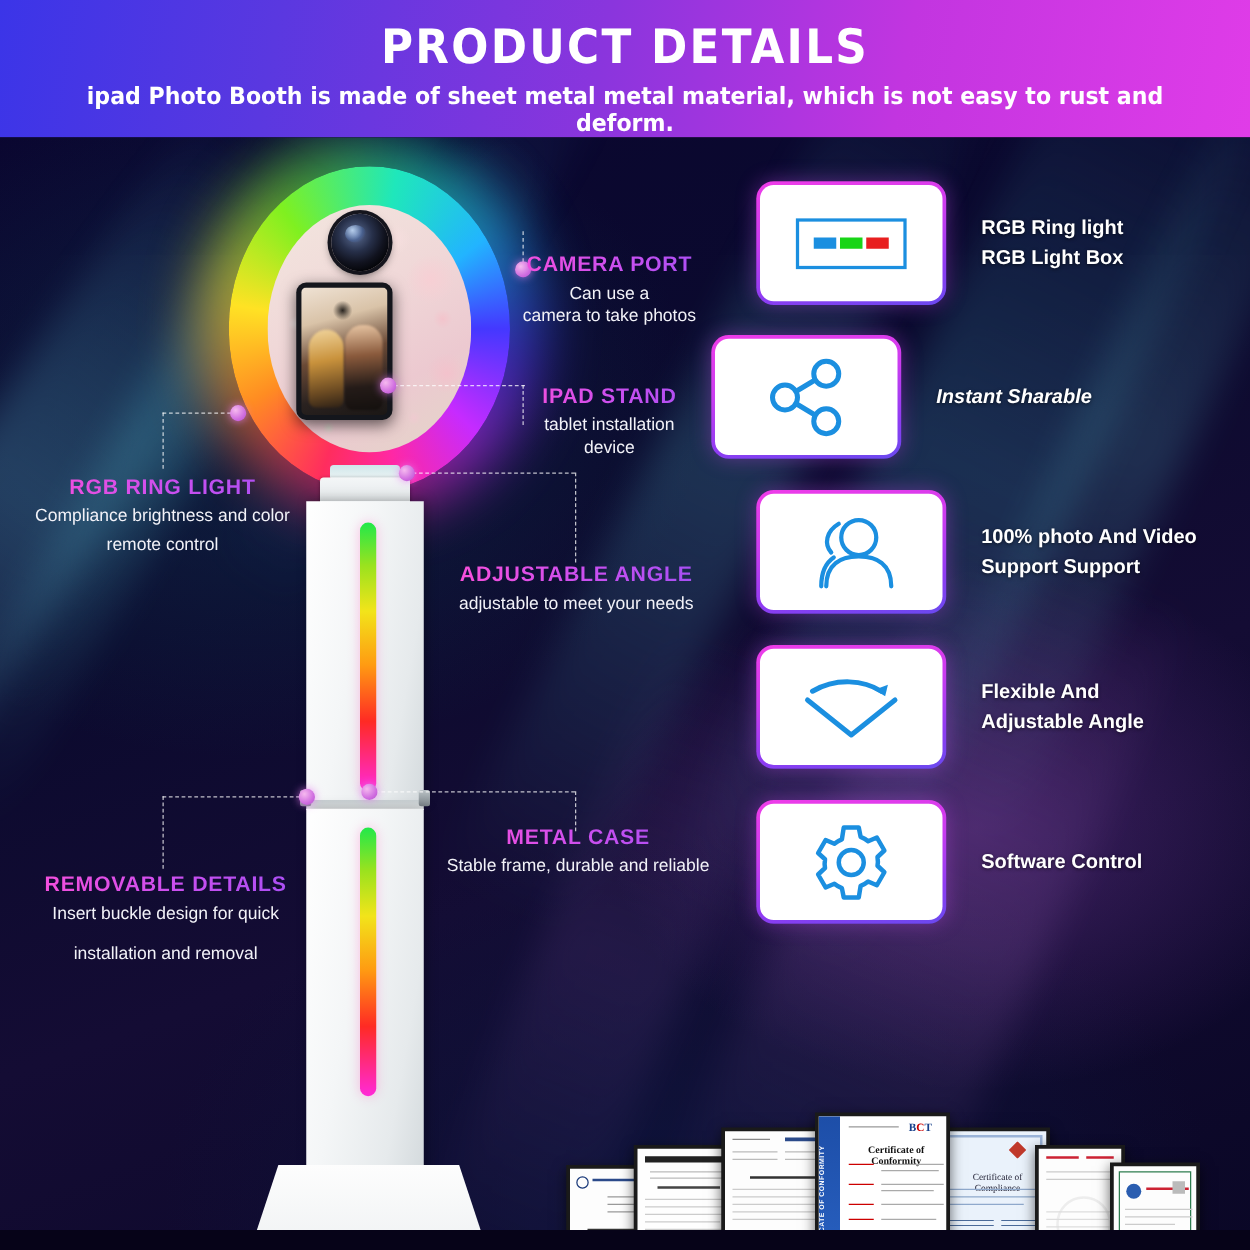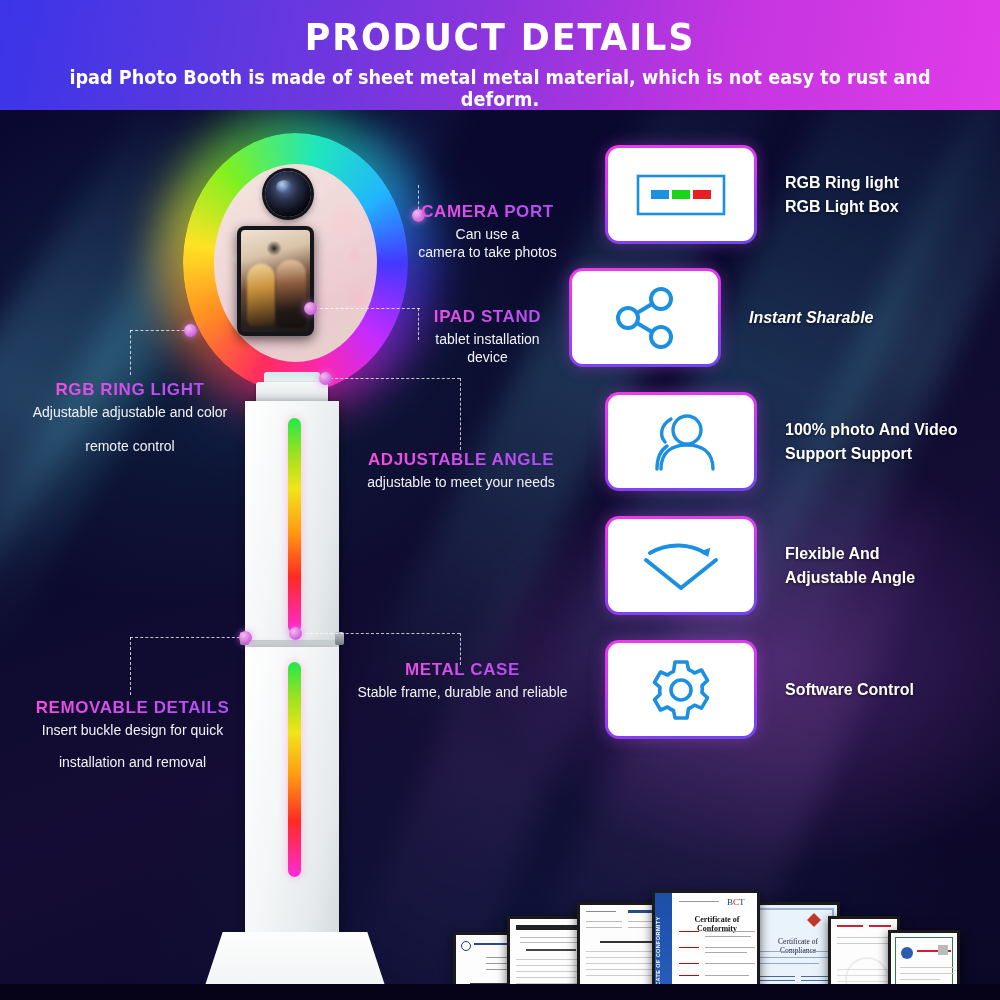--- a/index.html
+++ b/index.html
@@ -301,22 +301,22 @@
     </div>
 
     <div class="callout" style="left:400px; top:197px; width:175px;">
       <div class="co-title">IPAD STAND</div>
       <div class="co-desc">tablet installation</div>
       <div class="co-desc" style="margin-top:0">device</div>
     </div>
 
     <div class="callout" style="left:10px; top:270px; width:240px;">
       <div class="co-title">RGB RING LIGHT</div>
-      <div class="co-desc">Adjustable adjustable and color</div>
-      <div class="co-desc" style="margin-top:16px">remote control</div>
+      <div class="co-desc">Compliance brightness and color</div>
+      <div class="co-desc" style="margin-top:5px">remote control</div>
     </div>
 
     <div class="callout" style="left:352px; top:340px; width:218px;">
       <div class="co-title">ADJUSTABLE ANGLE</div>
       <div class="co-desc">adjustable to meet your needs</div>
     </div>
 
     <div class="callout" style="left:350px; top:550px; width:225px;">
       <div class="co-title">METAL CASE</div>
       <div class="co-desc">Stable frame, durable and reliable</div>
@@ -466,21 +466,21 @@
           <div style="position:absolute;left:40px;top:80px;width:34px;height:14px;background:linear-gradient(100deg,#6688bb,#aabbdd);opacity:.55;border-radius:3px"></div>
 
         </div>
       </div>
 
       <div class="cert" style="left:207px; top:2px; width:108px; height:140px; z-index:5;">
         <div class="cert-pg" style="background:#ffffff">
           <div style="position:absolute;left:0;top:0;width:17px;height:100%;background:linear-gradient(180deg,#1d4ea8,#2a63c4);"></div>
           <div style="position:absolute;left:0;top:8px;width:17px;height:124px;color:#fff;font-size:5.5px;font-weight:bold;writing-mode:vertical-rl;transform:rotate(180deg);text-align:center;font-family:'Liberation Sans',sans-serif;letter-spacing:.4px;">CERTIFICATE OF CONFORMITY</div>
           <div style="position:absolute;left:24px;top:8px;width:40px;height:1px;background:#999"></div>
-          <div style="position:absolute;right:8px;top:4px;width:22px;height:14px;color:#17408b;font-size:9px;font-weight:normal;font-family:'Liberation Serif',serif;">B<span style="color:#c00">C</span>T</div>
+          <div style="position:absolute;right:8px;top:4px;width:22px;height:14px;color:#17408b;font-size:9px;font-weight:bold;font-family:'Liberation Serif',serif;">B<span style="color:#c00">C</span>T</div>
           <div style="position:absolute;left:22px;top:22px;width:80px;text-align:center;color:#111;font-size:8px;font-family:'Liberation Serif',serif;font-weight:bold;">Certificate of Conformity</div>
           <div style="position:absolute;left:24px;top:38px;width:20px;height:1px;background:#c00"></div>
           <div style="position:absolute;left:50px;top:38px;width:50px;height:1px;background:#aaa"></div>
           <div style="position:absolute;left:50px;top:43px;width:46px;height:1px;background:#aaa"></div>
           <div style="position:absolute;left:24px;top:54px;width:20px;height:1px;background:#c00"></div>
           <div style="position:absolute;left:50px;top:54px;width:50px;height:1px;background:#aaa"></div>
           <div style="position:absolute;left:50px;top:59px;width:42px;height:1px;background:#aaa"></div>
           <div style="position:absolute;left:24px;top:70px;width:20px;height:1px;background:#c00"></div>
           <div style="position:absolute;left:50px;top:70px;width:50px;height:1px;background:#aaa"></div>
           <div style="position:absolute;left:24px;top:82px;width:20px;height:1px;background:#c00"></div>

